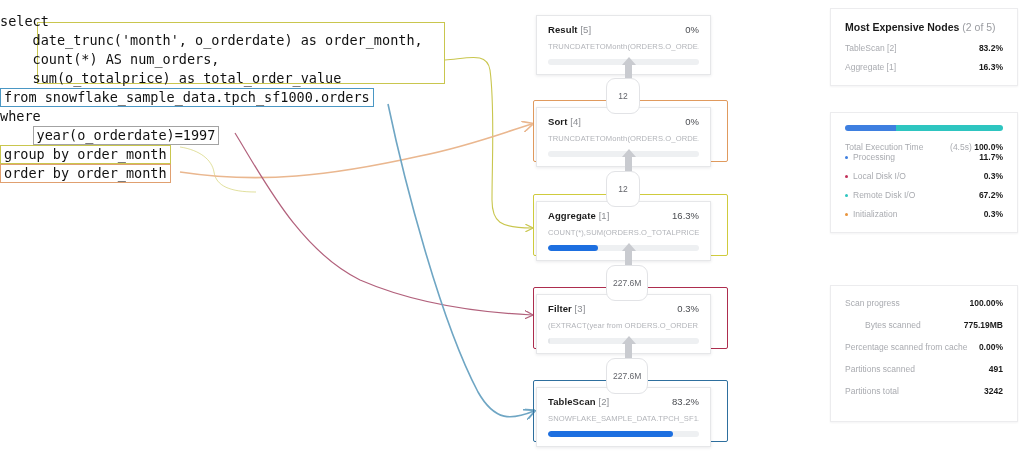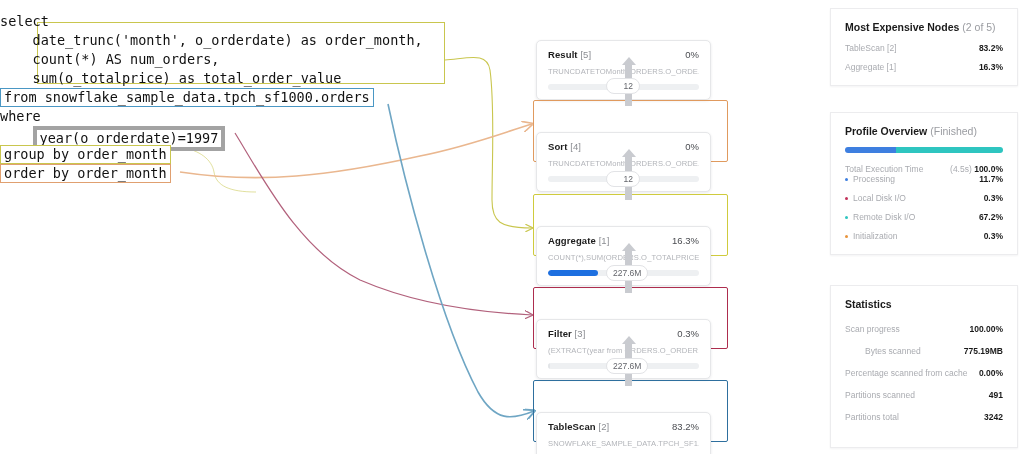--- a/index.html
+++ b/index.html
@@ -27,21 +27,21 @@
   .hl{
     display:inline-block;
     padding:0px 3px 0px 3px;
     margin:0;
     border:1px solid transparent;
     background:#fff;
     box-sizing:border-box;
     line-height:17px;
   }
   .hl-blue{border:1px solid #4a97c4;}
-  .hl-crimson{border:4px solid #a3a3a3;}
+  .hl-crimson{border:1px solid #a3a3a3;}
   .hl-olive{border:1px solid #c9c64e;}
   .hl-orange{border:1px solid #e0a070;}
 
   
   #select-expr-box{
     position:absolute;
     left:37px;top:22px;width:408px;height:62px;
     border:1px solid #c9c64e;
     box-sizing:border-box;
     z-index:5;
@@ -56,25 +56,24 @@
   .outerbox{
     position:absolute;left:8px;width:195px;
     box-sizing:border-box;
     border:1.5px solid transparent;
     border-radius:2px;
   }
   .node{
     position:absolute;left:0px;width:175px;
     background:#ffffff;
     border:1px solid #e6e7e9;
-    border-radius:5px;
+    border-radius:0;
     box-shadow:0 1px 3px rgba(20,25,40,0.09);
     box-sizing:border-box;
     padding:8px 11px 9px 11px;
-    margin-top:25px;
   }
   .node-head{display:flex;justify-content:space-between;align-items:baseline;}
   .node-title{font-size:9.5px;font-weight:bold;color:#1c1c1c;letter-spacing:0.1px;}
   .node-title .idx{font-weight:normal;color:#8b8d92;}
   .node-pct{font-size:9.5px;font-weight:normal;color:#4a4c51;}
   .node-expr{
     font-size:7.6px;color:#b2b4b9;margin-top:7px;
     white-space:nowrap;overflow:hidden;text-overflow:clip;letter-spacing:0.1px;
   }
   .node-bar{
@@ -89,23 +88,23 @@
   .edge-arrow{
     position:absolute;left:100px;width:7px;background:#c9cbd0;
   }
   .edge-head{
     position:absolute;left:96.5px;width:0;height:0;
     border-left:7px solid transparent;border-right:7px solid transparent;
   }
   .edge-head.up{border-bottom:8px solid #c9cbd0;}
   .edge-label{
     position:absolute;left:81px;
-    min-width:34px;text-align:right;
+    min-width:34px;text-align:center;
     background:#ffffff;border:1px solid #e2e3e6;border-radius:9px;
-    font-size:8.5px;color:#63656b;padding:2px 6px;
+    font-size:8.5px;color:#63656b;padding:12px 6px;
     box-sizing:border-box;
   }
 
   
   .card{
     position:absolute;left:830px;width:188px;
     background:#ffffff;border:1px solid #ececee;border-radius:0;
     box-shadow:0 1px 2px rgba(20,25,40,0.05);
     box-sizing:border-box;
     padding:12px 14px 13px 14px;
@@ -237,24 +236,20 @@
           <span class="v">83.2%</span>
         </div>
         <div class="kv">
           <span class="k">Aggregate [1]</span>
           <span class="v">16.3%</span>
         </div>
       </div>
   </div>
 
   <div class="card" id="card-profile" style="top:112px;">
-    <div class="card-title">
-      <span>Profile Overview</span>
-      <span class="muted">(Finished)</span>
-    </div>
     <div class="stackbar" id="profile-stackbar">
         <i style="width: 32.2%; background: rgb(62, 127, 224);"></i>
         <i style="width: 67.8%; background: rgb(46, 197, 192);"></i>
       </div>
     <div class="kv">
       <span class="k">Total Execution Time</span>
       <span class="v">
         <span class="dim">(4.5s)</span>
         <span>100.0%</span>
       </span>
@@ -273,23 +268,20 @@
           <span class="v">67.2%</span>
         </div>
         <div class="kv">
           <span class="k"><span class="dot" style="background: rgb(232, 148, 60);"></span>Initialization</span>
           <span class="v">0.3%</span>
         </div>
       </div>
   </div>
 
   <div class="card" id="card-statistics" style="top:285px;">
-    <div class="card-title" style="margin-bottom:14px;">
-      <span>Statistics</span>
-    </div>
     <div id="stat-rows">
         <div class="kv" style="margin: 0px 0px 12px;">
           <span class="k">Scan progress</span>
           <span class="v">100.00%</span>
         </div>
         <div class="kv" style="margin: 0px 0px 12px; padding-left: 20px;">
           <span class="k">Bytes scanned</span>
           <span class="v">775.19MB</span>
         </div>
         <div class="kv" style="margin: 0px 0px 12px;">

